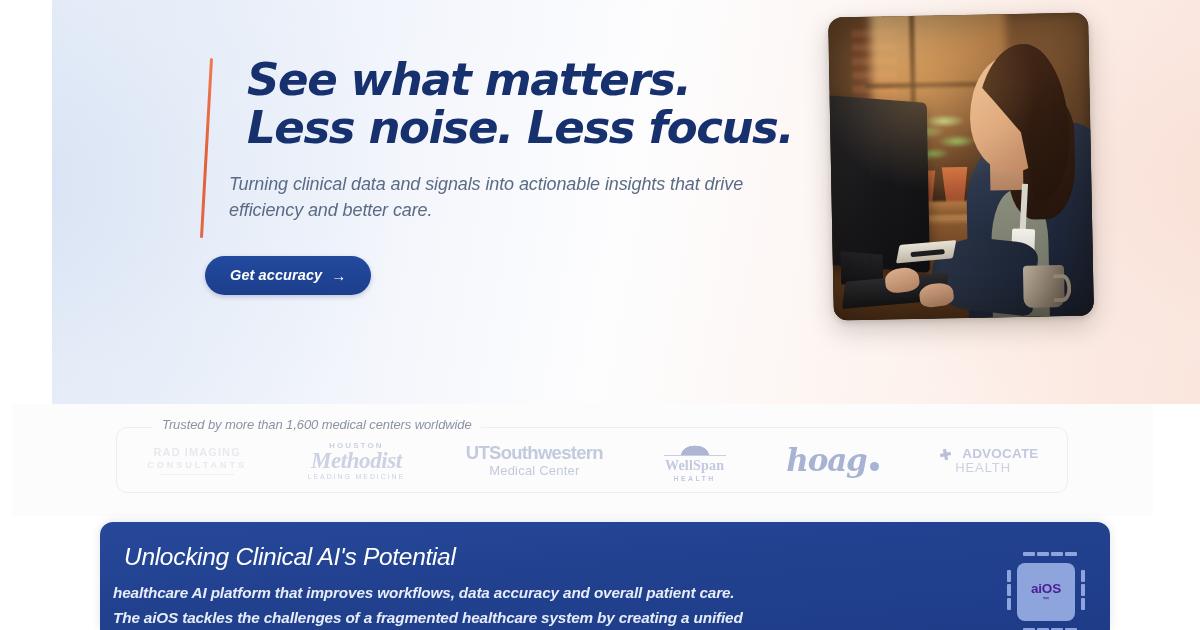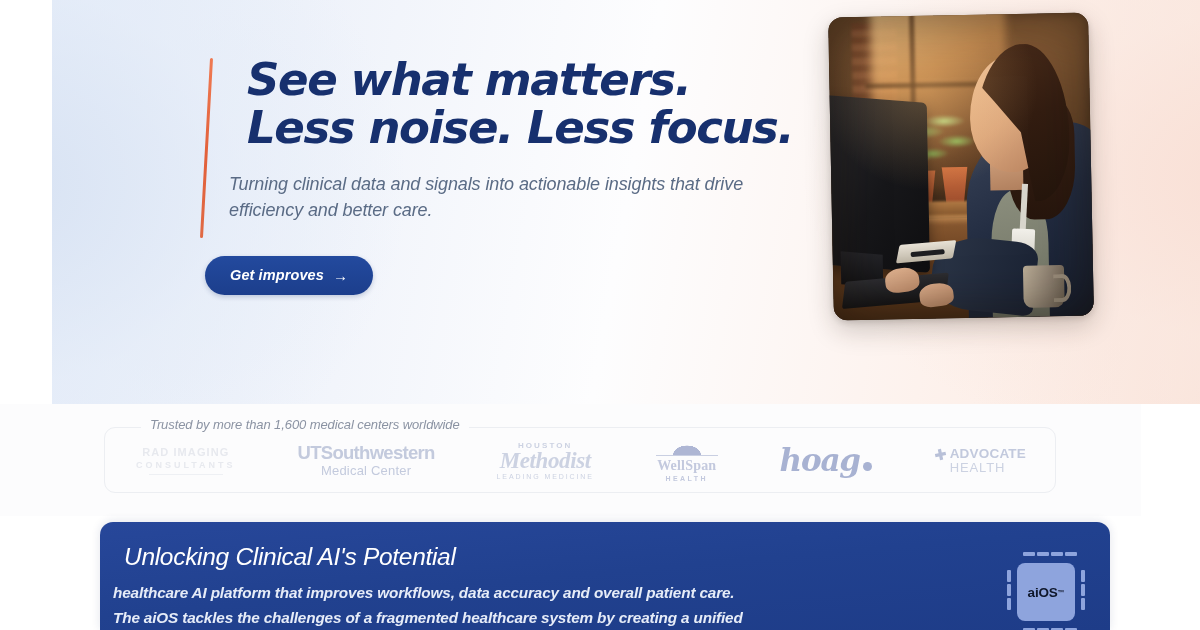--- a/index.html
+++ b/index.html
@@ -295,21 +295,21 @@
   }
   .sc-vignette {
     position: absolute; inset: 0;
     box-shadow: inset 0 0 52px rgba(20,12,6,0.55);
     pointer-events: none;
   }
 
   
   .band {
     position: absolute;
-    left: 0; top: 404px;
+    left: 12px; top: 404px;
     width: 1141px;
     height: 112px;
     background: #fcfcfd;
   }
 
   .logo-fieldset {
     position: absolute;
     left: 104px;
     top: 23px;
     width: 952px;
@@ -392,21 +392,21 @@
     letter-spacing: -1.2px;
     display: flex; align-items: baseline;
   }
   .lg-hoag .dot {
     width: 9px; height: 9px; border-radius: 50%;
     background: #a8b2d2; margin-left: 3px;
   }
 
   
   .lg-adv { color: #c2c9dd; align-items: flex-start; }
-  .lg-adv .top { display: flex; align-items: center; gap: 3px; }
+  .lg-adv .top { display: flex; align-items: center; gap: 10px; }
   .lg-adv .cross {
     width: 13px; height: 13px; color: #b8c0d8;
     display: inline-block;
   }
   .lg-adv .l1 { font-size: 13.5px; font-weight: 700; letter-spacing: 0.2px; }
   .lg-adv .l2 { font-size: 13px; font-weight: 400; letter-spacing: 0.9px; margin-left: 16px; color: #ccd2e2; }
 
   
   .blue-card {
     position: absolute;
@@ -448,23 +448,23 @@
     right: 22px; top: 28px;
     width: 84px; height: 84px;
   }
   .chip-body {
     position: absolute;
     left: 13px; top: 13px;
     width: 58px; height: 58px;
     background: #8ea4dd;
     border-radius: 8px;
     display: flex; align-items: center; justify-content: center;
-    color: #0f172a;
+    color: #4c1d95;
     font-family: "Liberation Sans", sans-serif;
-    font-size: 13.5px; font-weight: 600; letter-spacing: -0.2px;
+    font-size: 13.5px; font-weight: 600; letter-spacing: -0.2px; flex-direction: column;
   }
   .chip-body sup { font-size: 7px; vertical-align: super; }
   .pin {
     position: absolute;
     background: #8ea4dd;
     border-radius: 1px;
   }
   .pin.h { width: 12px; height: 4px; }
   .pin.v { width: 4px; height: 12px; }
 </style>
@@ -480,21 +480,21 @@
 
       <h1 class="headline">
         <span>See what matters.</span>
         <span class="line2">Less noise. Less focus.</span>
       </h1>
 
       <p class="subhead">Turning clinical data and signals into actionable insights that drive efficiency and better care.</p>
 
       <div class="cta-wrap">
         <button class="cta">
-          <span>Get improves</span>
+          <span>Get accuracy</span>
           <span class="cta-arrow">→</span>
         </button>
       </div>
     </div>
 
     <div class="photo-card">
       <div class="photo-scene">
         <div class="sc-wall"></div>
         <div class="sc-rightwall"></div>
         <div class="sc-brick"></div>
@@ -537,29 +537,29 @@
       <div class="trusted-label">Trusted by more than 1,600 medical centers worldwide</div>
 
       <div class="logo-row">
 
         <div class="logo-cell lg-rad">
           <span class="l1">RAD IMAGING</span>
           <span class="l2">CONSULTANTS</span>
           <span class="rule"></span>
         </div>
 
-        <div class="logo-cell lg-utsw">
-          <span class="l1">UTSouthwestern</span>
-          <span class="l2">Medical Center</span>
-        </div>
-
         <div class="logo-cell lg-meth">
           <span class="l1">HOUSTON</span>
           <span class="l2">Methodist</span>
           <span class="l3">LEADING MEDICINE</span>
+        </div>
+
+        <div class="logo-cell lg-utsw">
+          <span class="l1">UTSouthwestern</span>
+          <span class="l2">Medical Center</span>
         </div>
 
         <div class="logo-cell lg-ws">
           <span class="dome"></span>
           <span class="l1">WellSpan</span>
           <span class="l2">HEALTH</span>
         </div>
 
         <div class="logo-cell">
           <span class="lg-hoag">

